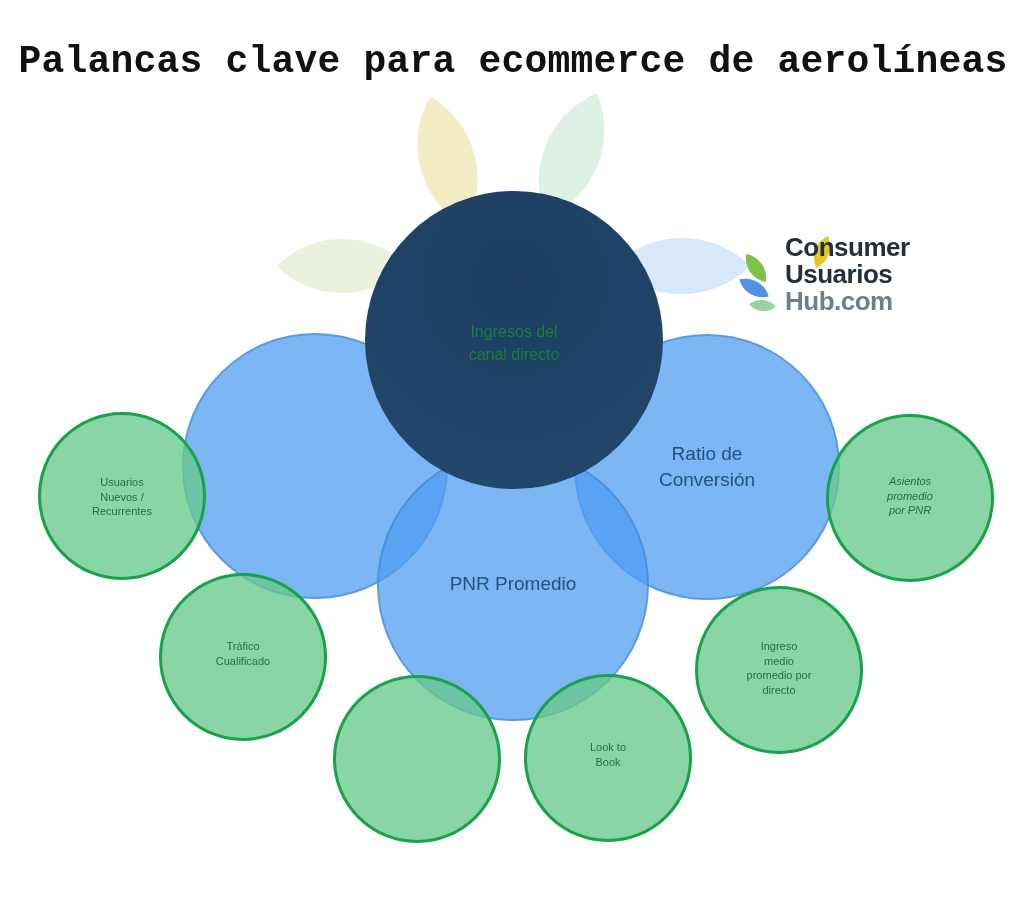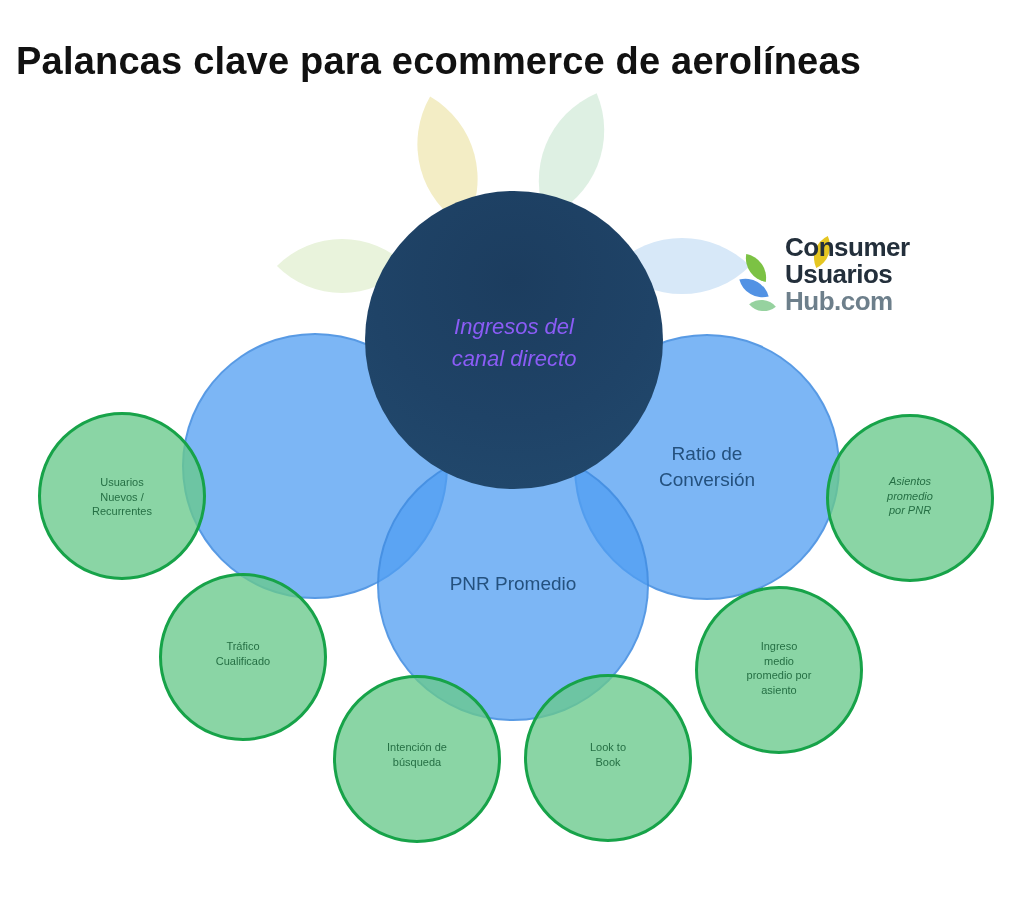--- a/index.html
+++ b/index.html
@@ -2,23 +2,24 @@
 <html><head>
 <meta charset="utf-8">
 <style>
   html,body { margin:0; padding:0; background:#ffffff; }
   .canvas {
     position:relative; width:1024px; height:924px; overflow:hidden;
     background:#ffffff;
     font-family:"Liberation Sans", sans-serif;
   }
   .title {
-    position:absolute; left:16px; right:0; top:40px;
-    text-align:left; font-size:38px; font-weight:bold; color:#111111;
+    position:absolute; left:2px; right:0; top:40px;
+    text-align:center; font-size:38px; font-weight:bold; color:#111111;
     letter-spacing:0.2px;
+    font-family:Liberation Mono, monospace;
   }
   
   .petal { position:absolute; border-radius:0 100% 0 100%; z-index:1; }
   .petal-yellow    { left:400px; top:114px; width:95px; height:95px; background:#f3edc5; transform:rotate(30deg); }
   .petal-mint      { left:524px; top:108px; width:95px; height:95px; background:#def0e3; transform:rotate(67deg); }
   .petal-leftgreen { left:296px; top:220px; width:92px; height:92px; background:#e9f3dc; transform:rotate(-45deg); }
   .petal-rightblue { left:634px; top:218px; width:96px; height:96px; background:#d7e8f8; transform:rotate(-45deg); }
   
   .circle { position:absolute; border-radius:50%; box-sizing:border-box; }
   .blue  {
@@ -46,21 +47,21 @@
   .circle-cualificado{ left:159px; top:573px; }
   .circle-intencion  { left:333px; top:675px; }
   .circle-look       { left:524px; top:674px; }
   .circle-ingreso    { left:695px; top:586px; }
   .circle-asientos   { left:826px; top:414px; }
   
   .label {
     position:absolute; transform:translate(-50%,-50%);
     text-align:center; white-space:pre-line; z-index:6;
   }
-  .label-dark  { color:#8b5cf6; font-size:22px; line-height:1.45;font-style:italic; }
+  .label-dark  { color:#15803d; font-size:16px; line-height:1.45; }
   .label-blue  { color:#24517e; font-size:19px; line-height:1.35; }
   .label-green { color:#256f44; font-size:11px; line-height:1.32; }
   .label-center    { left:514px; top:343px; width:180px; }
   .label-trafico   { left:316px; top:466px; width:190px; }
   .label-ratio     { left:707px; top:467px; width:140px; }
   .label-pnr       { left:513px; top:584px; width:210px; }
   .label-usuarios  { left:122px; top:497px; width:120px; }
   .label-cualificado{ left:243px; top:654px; width:120px; }
   .label-intencion { left:417px; top:755px; width:125px; }
   .label-look      { left:608px; top:755px; width:90px;  }
@@ -108,28 +109,26 @@
   <div class="label label-dark label-center">Ingresos del
 canal directo</div>
   <div class="label label-blue label-ratio">Ratio de
 Conversión</div>
   <div class="label label-blue label-pnr">PNR Promedio</div>
   <div class="label label-green label-usuarios">Usuarios
 Nuevos /
 Recurrentes</div>
   <div class="label label-green label-cualificado">Tráfico
 Cualificado</div>
-  <div class="label label-green label-intencion">Intención de
-búsqueda</div>
   <div class="label label-green label-look">Look to
 Book</div>
   <div class="label label-green label-ingreso">Ingreso
 medio
 promedio por
-asiento</div>
+directo</div>
   <div class="label label-green label-asientos">Asientos
 promedio
 por PNR</div>
 
   <div class="logo">
     <div class="logo-leaf leaf-yellow"></div>
     <div class="logo-leaf leaf-green"></div>
     <div class="logo-leaf leaf-blue"></div>
     <div class="logo-leaf leaf-lgreen"></div>
     <div class="logo-text">

